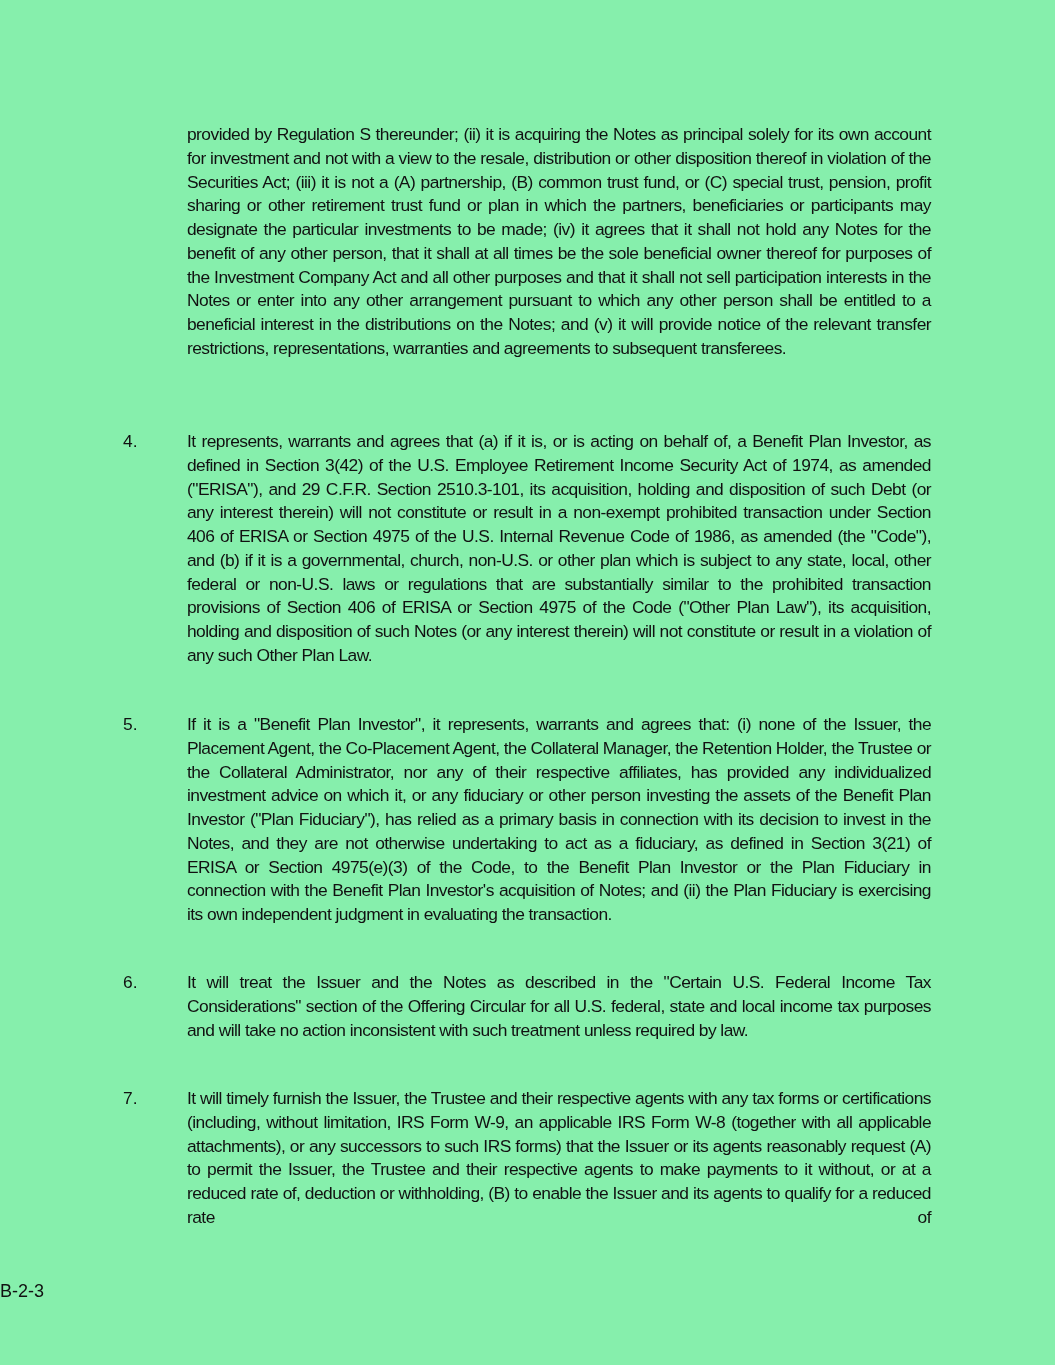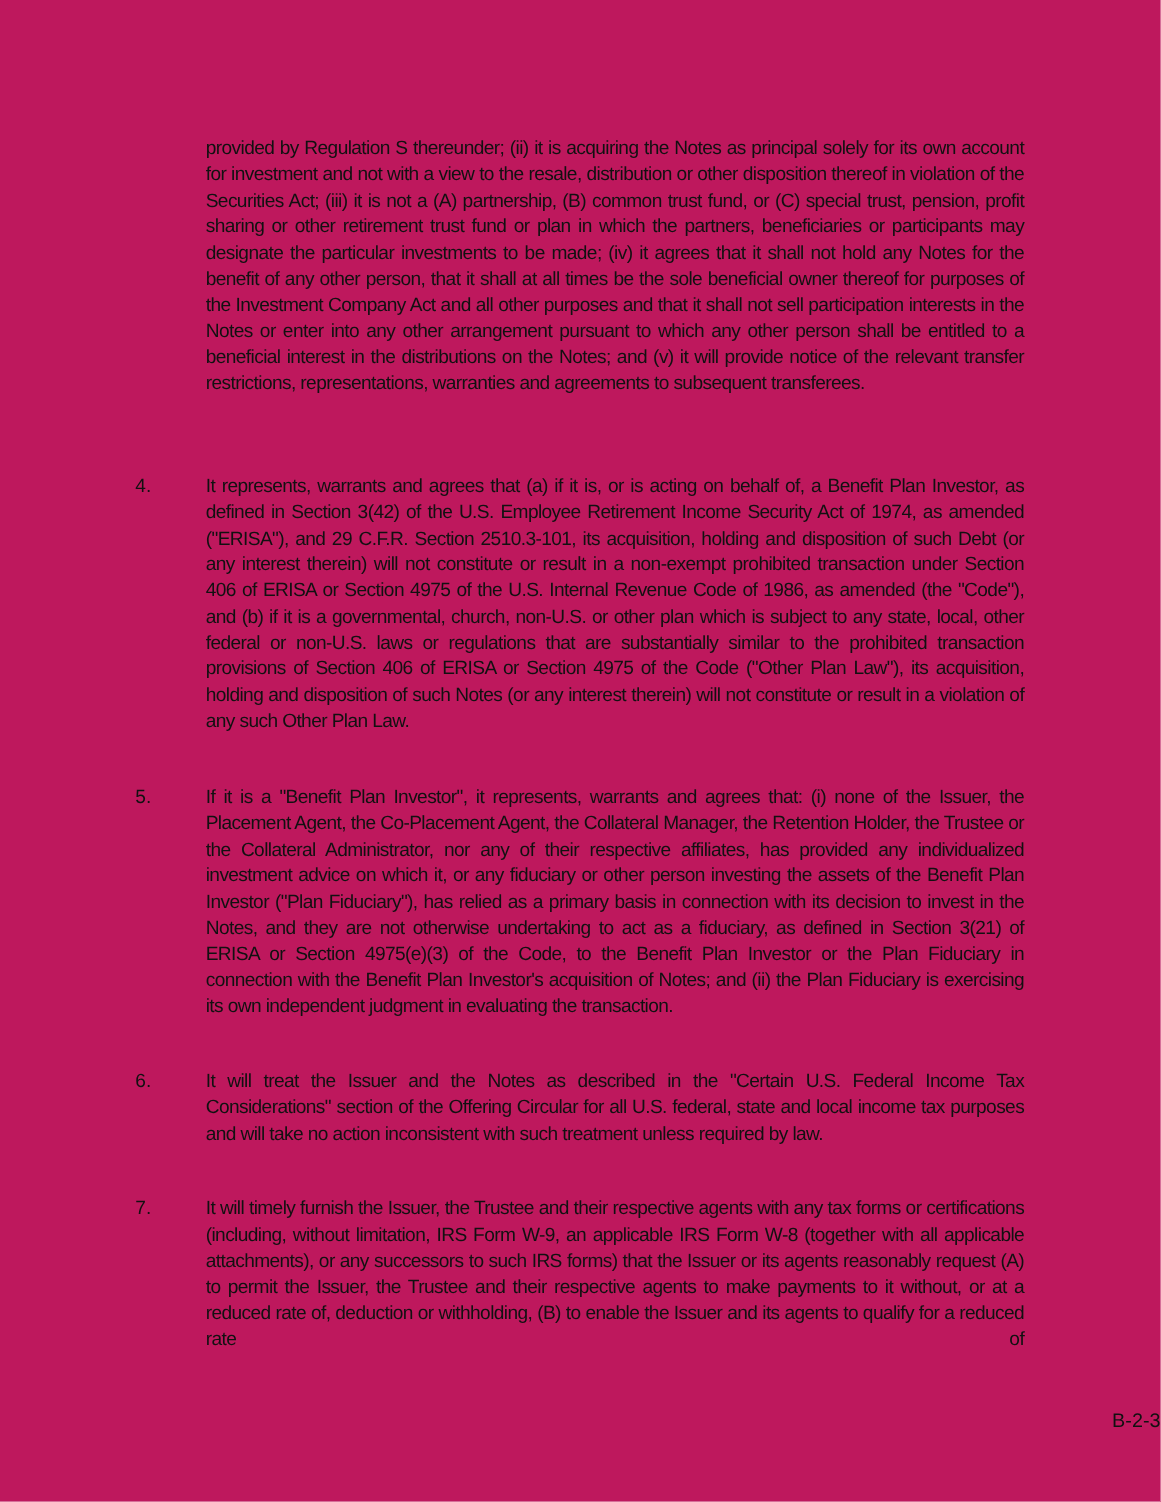--- a/index.html
+++ b/index.html
@@ -14,21 +14,21 @@
       overflow: hidden;
       font-family: "Liberation Sans", sans-serif;
       color: #111111;
     }
     .page {
       position: absolute;
       left: 0;
       top: 0;
       width: 1055px;
       height: 1365px;
-      background: #be185d;
+      background: #86efac;
     }
     .body-text {
       position: absolute;
       left: 187px;
       width: 744px;
       font-size: 17.4px;
       line-height: 23.75px;
       text-align: justify;
       letter-spacing: -0.55px;
       word-spacing: 0px;
@@ -61,21 +61,21 @@
       letter-spacing: -0.55px;
     }
     .u {
       text-underline-offset: 2px;
     }
     .footer {
       position: absolute;
       left: 0;
       width: 1055px;
       top: 1280px;
-      text-align: right;
+      text-align: left;
       font-size: 18px;
       line-height: 22px;
       letter-spacing: 0px;
     }
   </style>
 </head>
 <body>
 
 <div class="page">
 

